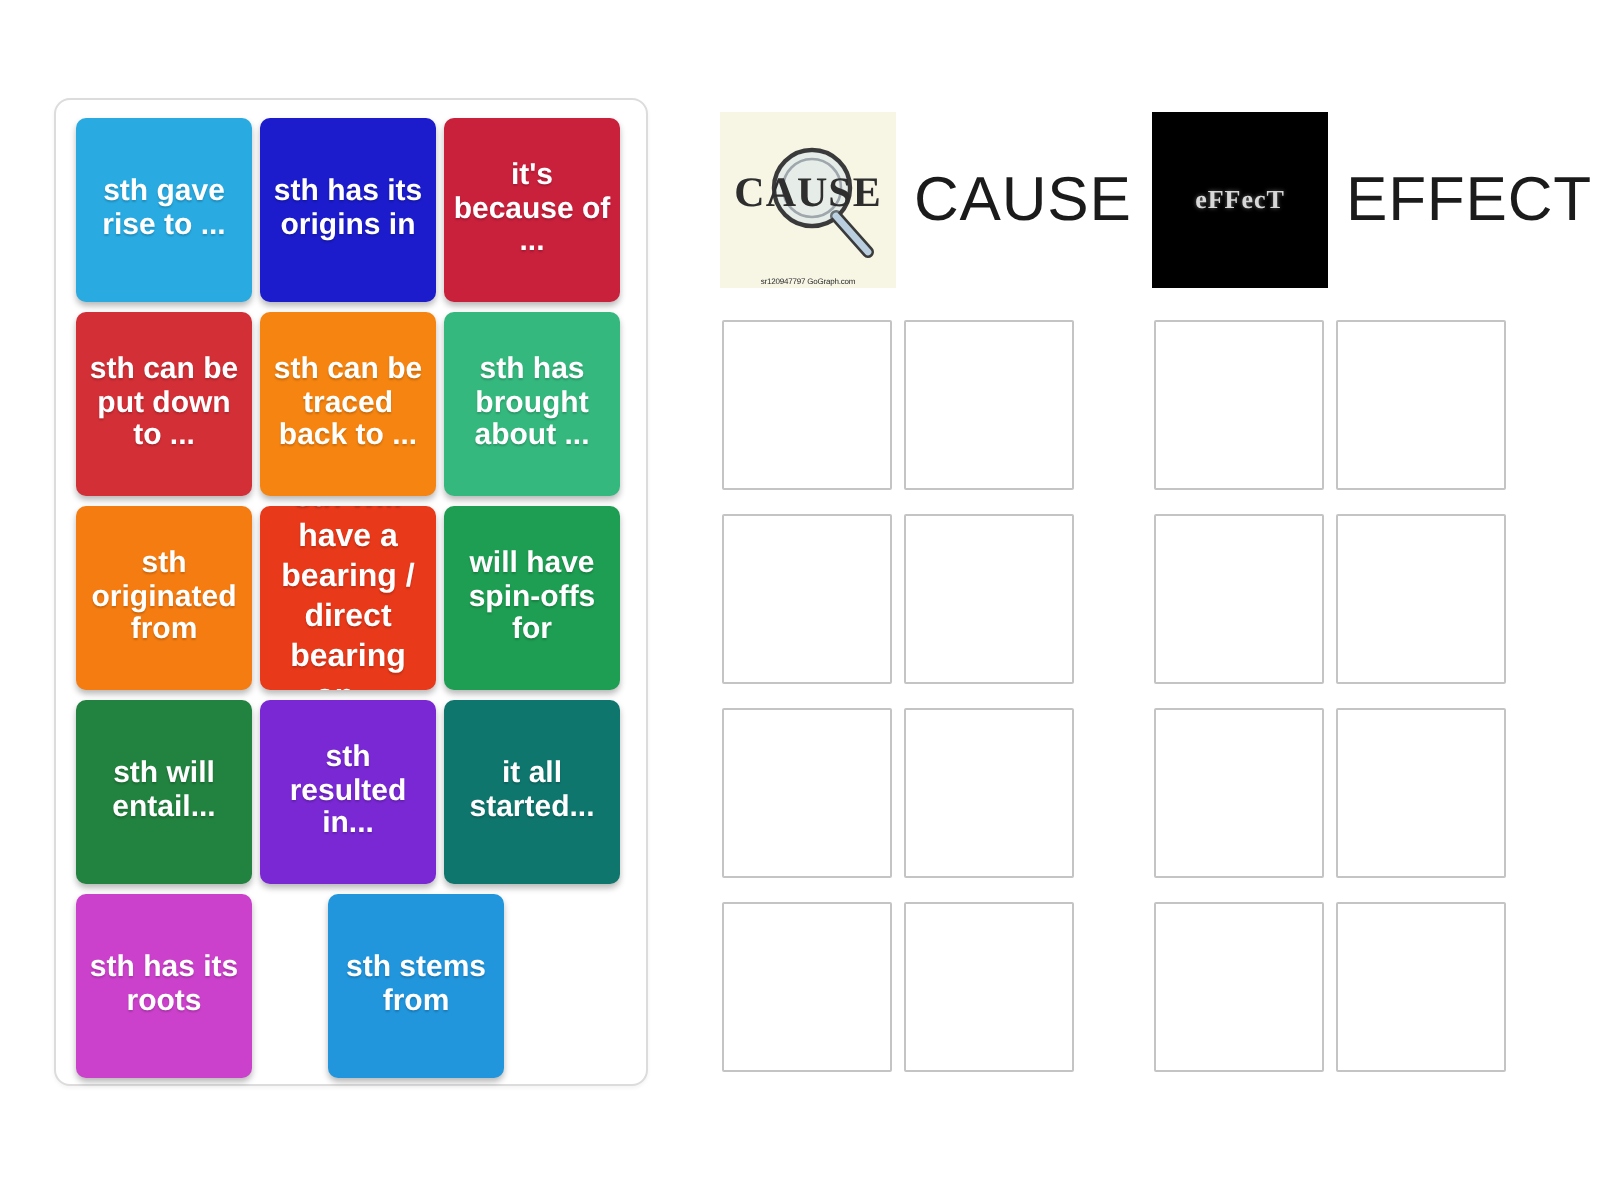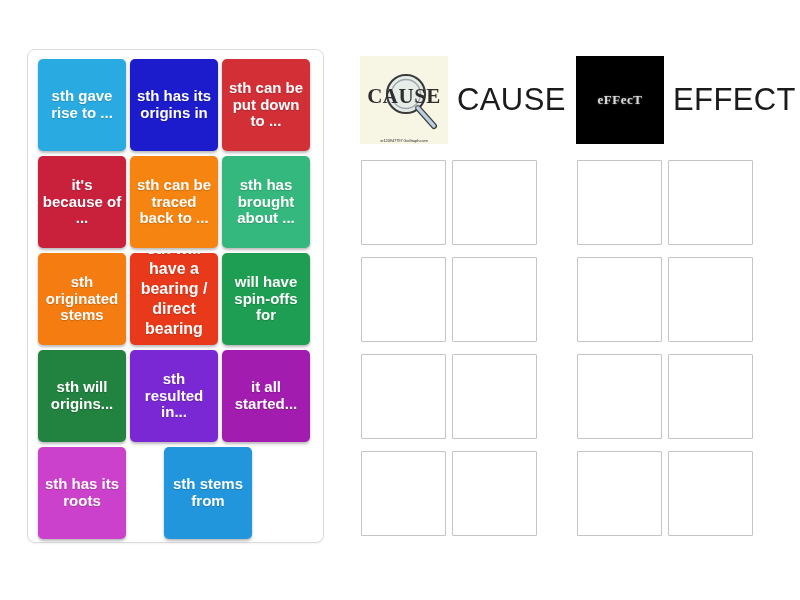--- a/index.html
+++ b/index.html
@@ -152,30 +152,30 @@
     border-radius: 1px;
   }
 </style>
 </head>
 <body>
 
 <div id="tile-tray">
   <div id="tile-grid">
       <div class="tile" style="background: rgb(41, 171, 226);">sth gave rise to ...</div>
       <div class="tile" style="background: rgb(28, 28, 204);">sth has its origins in</div>
+      <div class="tile" style="background: rgb(201, 32, 60);">it's because of ...</div>
       <div class="tile" style="background: rgb(211, 47, 55);">sth can be put down to ...</div>
-      <div class="tile" style="background: rgb(201, 32, 60);">it's because of ...</div>
       <div class="tile" style="background: rgb(245, 132, 16);">sth can be traced back to ...</div>
       <div class="tile" style="background: rgb(53, 184, 126);">sth has brought about ...</div>
-      <div class="tile" style="background: rgb(245, 124, 17);">sth originated stems</div>
+      <div class="tile" style="background: rgb(245, 124, 17);">sth originated from</div>
       <div class="tile small-text" style="background: rgb(232, 57, 26);">sth will have a bearing / direct bearing on...</div>
       <div class="tile" style="background: rgb(30, 158, 82);">will have spin-offs for</div>
-      <div class="tile" style="background: rgb(34, 130, 63);">sth will origins...</div>
+      <div class="tile" style="background: rgb(34, 130, 63);">sth will entail...</div>
       <div class="tile" style="background: rgb(122, 40, 212);">sth resulted in...</div>
-      <div class="tile" style="background: #a21caf;">it all started...</div>
+      <div class="tile" style="background: #0f766e;">it all started...</div>
       <div class="tile" style="background: rgb(204, 65, 204);">sth has its roots</div>
       <div class="tile" style="background: rgb(33, 150, 221); margin-left: 36px;">sth stems from</div>
       <div class="tile empty-slot"></div>
     </div>
 </div>
 
 <div class="group" id="group-cause">
   <div class="group-header">
     <div class="group-thumb cause-thumb">
       <svg class="cause-art" width="88" height="88" viewBox="0 0 88 88">

